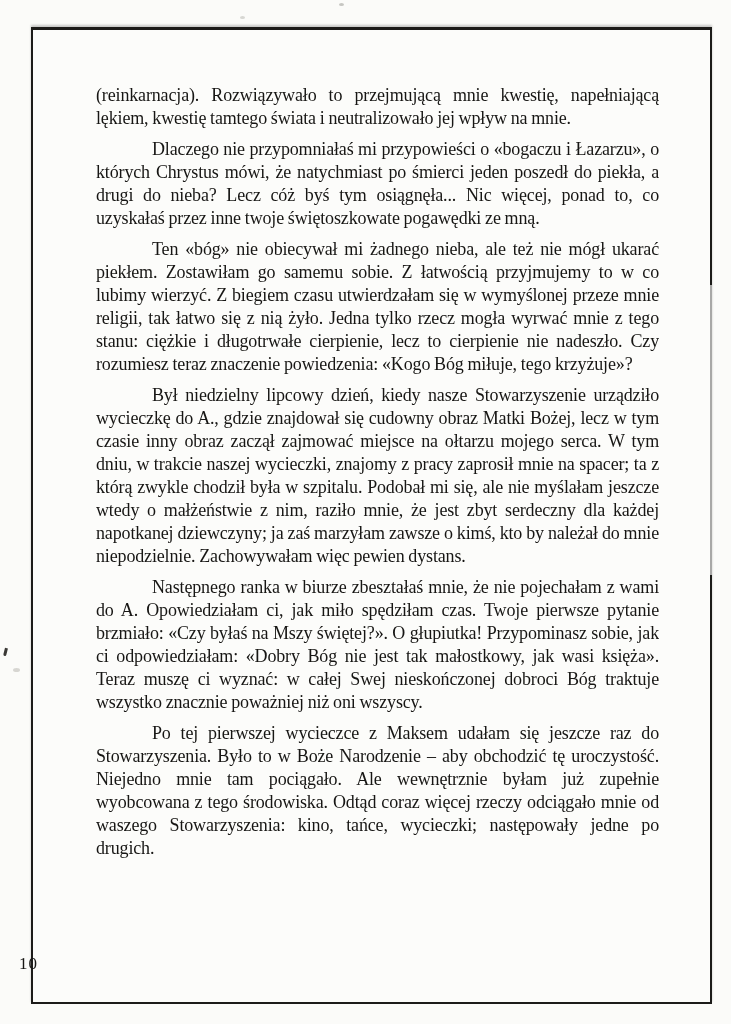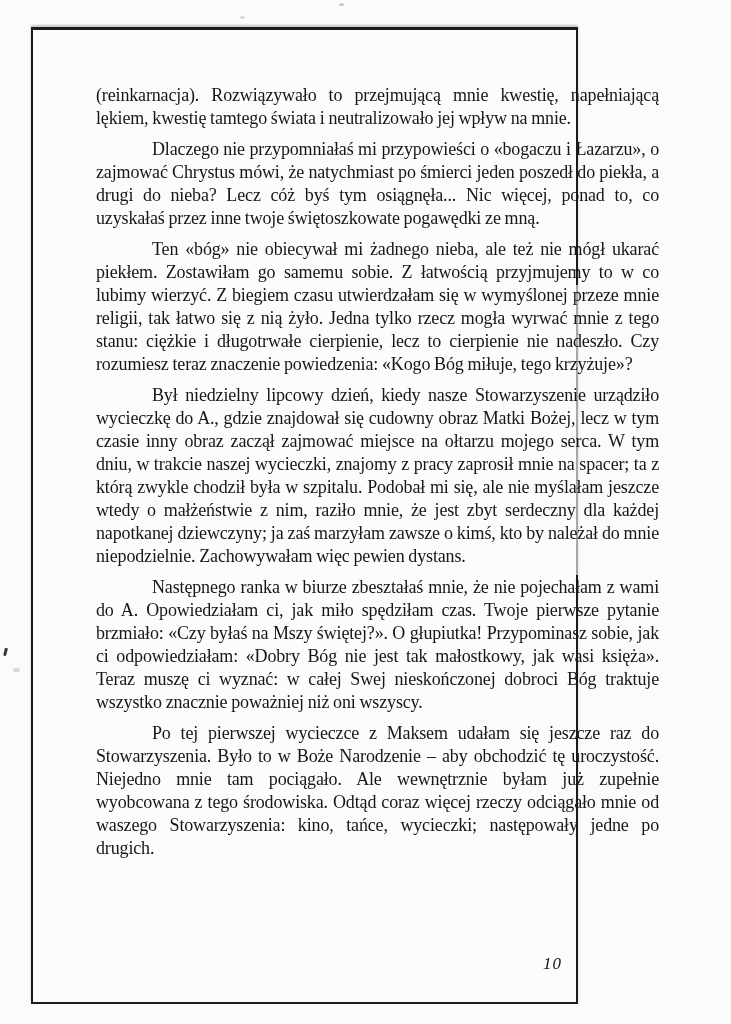--- a/index.html
+++ b/index.html
@@ -17,21 +17,21 @@
   }
   .page {
     position: absolute;
     inset: 0;
   }
   
   .frame {
     position: absolute;
     left: 31px;
     top: 27px;
-    width: 547px;
+    width: 681px;
     height: 977px;
     box-sizing: border-box;
     border: 2px solid #1c1b19;
     border-top-width: 3px;
     box-shadow: 0 -2px 2px rgba(70, 70, 70, 0.28);
     background: #fcfcfa;
   }
   
   .border-fade {
     position: absolute;
@@ -59,25 +59,24 @@
     word-spacing: -0.5px;
   }
   .content p:first-child {
     text-indent: 0;
   }
   .folio {
     position: absolute;
     left: 0;
     width: 100%;
     top: 924px;
-    text-align: right;
+    text-align: left;
     font-size: 17px;
     letter-spacing: 1px;
     transform: translateX(-14px);
-    font-style: italic;
   }
   
   .artifact {
     position: absolute;
     pointer-events: none;
   }
   .speck-1 {
     left: 339px; top: 3px;
     width: 5px; height: 3px;
     background: #9a9a96;
@@ -114,21 +113,21 @@
   <div class="artifact speck-1"></div>
   <div class="artifact speck-2"></div>
   <div class="artifact mark-comma"></div>
   <div class="artifact mark-smudge"></div>
 
   <div class="frame">
     <div class="border-fade"></div>
 
     <div class="content">
       <p>(reinkarnacja). Rozwiązywało to przejmującą mnie kwestię, napełniającą lękiem, kwestię tamtego świata i neutralizowało jej wpływ na mnie.</p>
-      <p>Dlaczego nie przypomniałaś mi przypowieści o «bogaczu i Łazarzu», o zajmować Chrystus mówi, że natychmiast po śmierci jeden poszedł do piekła, a drugi do nieba? Lecz cóż byś tym osiągnęła... Nic więcej, ponad to, co uzyskałaś przez inne twoje świętoszkowate pogawędki ze mną.</p>
+      <p>Dlaczego nie przypomniałaś mi przypowieści o «bogaczu i Łazarzu», o których Chrystus mówi, że natychmiast po śmierci jeden poszedł do piekła, a drugi do nieba? Lecz cóż byś tym osiągnęła... Nic więcej, ponad to, co uzyskałaś przez inne twoje świętoszkowate pogawędki ze mną.</p>
       <p>Ten «bóg» nie obiecywał mi żadnego nieba, ale też nie mógł ukarać piekłem. Zostawiłam go samemu sobie. Z łatwością przyjmujemy to w co lubimy wierzyć. Z biegiem czasu utwierdzałam się w wymyślonej przeze mnie religii, tak łatwo się z nią żyło. Jedna tylko rzecz mogła wyrwać mnie z tego stanu: ciężkie i długotrwałe cierpienie, lecz to cierpienie nie nadeszło. Czy rozumiesz teraz znaczenie powiedzenia: «Kogo Bóg miłuje, tego krzyżuje»?</p>
       <p>Był niedzielny lipcowy dzień, kiedy nasze Stowarzyszenie urządziło wycieczkę do A., gdzie znajdował się cudowny obraz Matki Bożej, lecz w tym czasie inny obraz zaczął zajmować miejsce na ołtarzu mojego serca. W tym dniu, w trakcie naszej wycieczki, znajomy z pracy zaprosił mnie na spacer; ta z którą zwykle chodził była w szpitalu. Podobał mi się, ale nie myślałam jeszcze wtedy o małżeństwie z nim, raziło mnie, że jest zbyt serdeczny dla każdej napotkanej dziewczyny; ja zaś marzyłam zawsze o kimś, kto by należał do mnie niepodzielnie. Zachowywałam więc pewien dystans.</p>
       <p>Następnego ranka w biurze zbeształaś mnie, że nie pojechałam z wami do A. Opowiedziałam ci, jak miło spędziłam czas. Twoje pierwsze pytanie brzmiało: «Czy byłaś na Mszy świętej?». O głupiutka! Przypominasz sobie, jak ci odpowiedziałam: «Dobry Bóg nie jest tak małostkowy, jak wasi księża». Teraz muszę ci wyznać: w całej Swej nieskończonej dobroci Bóg traktuje wszystko znacznie poważniej niż oni wszyscy.</p>
       <p>Po tej pierwszej wycieczce z Maksem udałam się jeszcze raz do Stowarzyszenia. Było to w Boże Narodzenie – aby obchodzić tę uroczystość. Niejedno mnie tam pociągało. Ale wewnętrznie byłam już zupełnie wyobcowana z tego środowiska. Odtąd coraz więcej rzeczy odciągało mnie od waszego Stowarzyszenia: kino, tańce, wycieczki; następowały jedne po drugich.</p>
     </div>
 
     <div class="folio">10</div>
   </div>
 
 </div>

